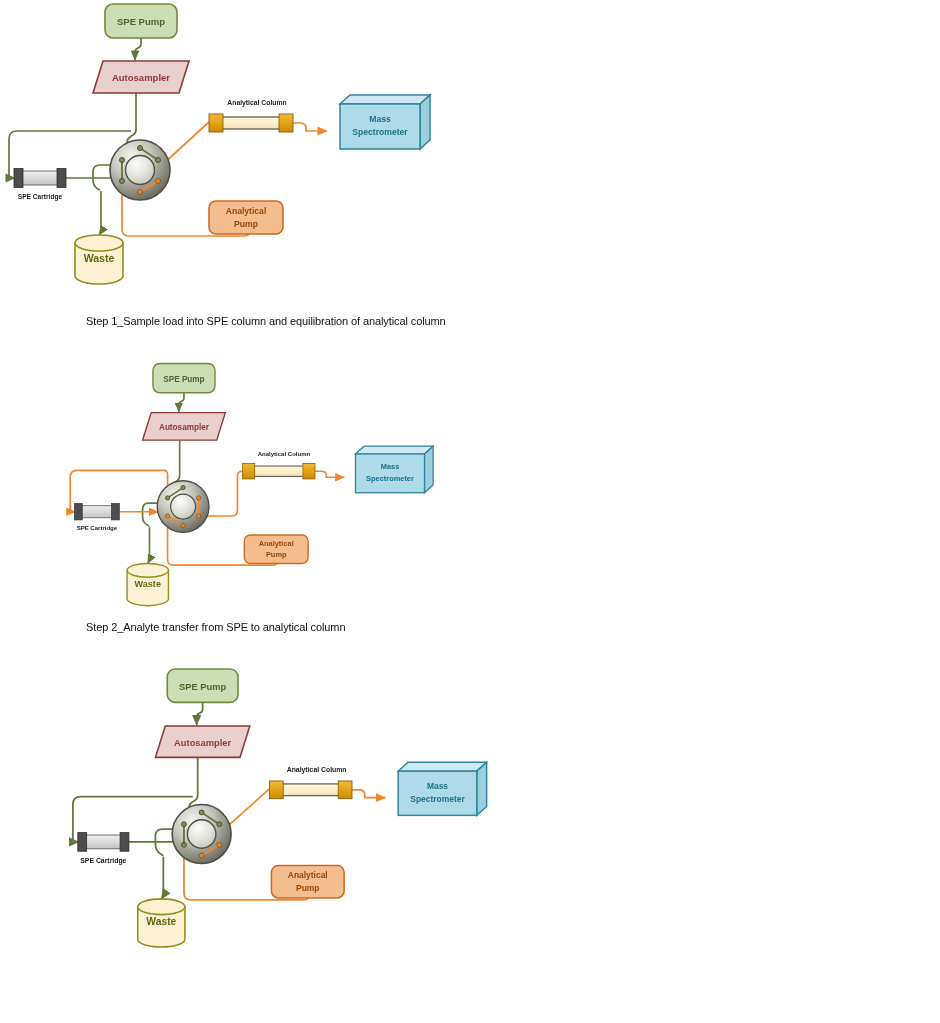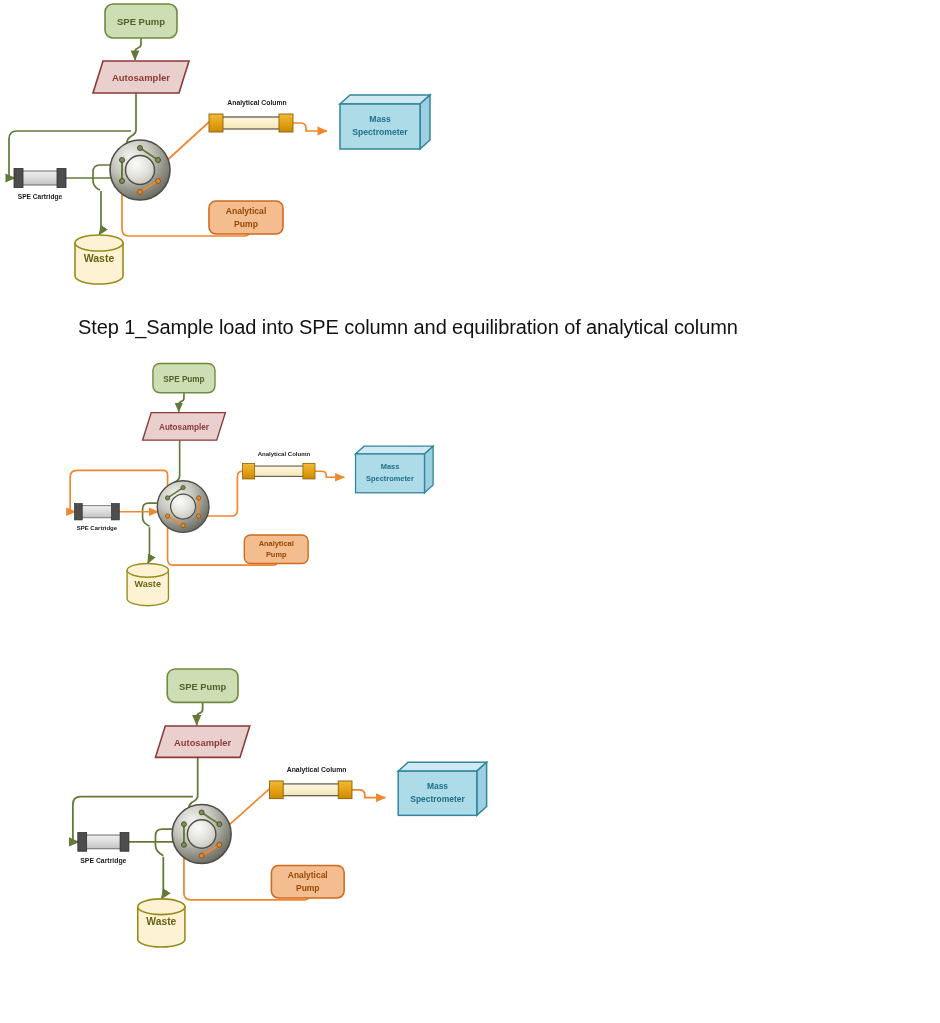--- a/index.html
+++ b/index.html
@@ -12,25 +12,26 @@
   }
   .page{position:relative;width:864px;height:1023px;}
 
   .diagram{position:absolute;}
   #diagram-1{left:0px;  top:0px;   width:470px;height:300px;}
   #diagram-2{left:60px; top:360px; width:410px;height:250px;}
   #diagram-3{left:60px; top:665px; width:470px;height:285px;}
 
   .caption{
     position:absolute;
-    font-size:20px;
+    font-size:11px;
     line-height:1.38;
     color:#121212;
     letter-spacing:-0.1px;
     font-family:"Liberation Sans", sans-serif;
+    margin-left:8px;
   }
   #caption-1{left:78px; top:314px; width:840px;}
   #caption-2{left:78px; top:620px; width:840px;}
   #caption-3{left:78px; top:966px; width:862px;}
 
   svg{display:block;overflow:visible;}
   .lbl{font-family:"Liberation Sans", sans-serif;font-weight:bold;}
 </style>
 </head>
 <body>
@@ -268,20 +269,21 @@
       <g>
         <polygon points="340,109 420,109 430,100 350,100" fill="#cfe9f2" stroke="#31859c" stroke-width="1.5"></polygon>
         <polygon points="420,109 430,100 430,145 420,154" fill="#9ccfdf" stroke="#31859c" stroke-width="1.5"></polygon>
         <rect x="340" y="109" width="80" height="45" fill="#addbe8" stroke="#31859c" stroke-width="1.5"></rect>
         <text class="lbl" x="380" y="127" font-size="8.6" fill="#1f6f86" text-anchor="middle">Mass</text>
         <text class="lbl" x="380" y="140" font-size="8.6" fill="#1f6f86" text-anchor="middle">Spectrometer</text>
       </g>
     </svg>
   </div>
 
+  <div class="caption" id="caption-2">Step 2_Analyte transfer from SPE to analytical column</div>
 
   <div class="diagram" id="diagram-3">
     <svg width="470" height="285" viewBox="0 0 470 290">
       <defs>
         <marker id="ag3" markerWidth="7" markerHeight="7" refX="5.6" refY="3" orient="auto">
           <path d="M0,0.4 L6,3 L0,5.6 z" fill="#62793a"></path>
         </marker>
         <marker id="ao3" markerWidth="7" markerHeight="7" refX="5.6" refY="3" orient="auto">
           <path d="M0,0.4 L6,3 L0,5.6 z" fill="#f1862c"></path>
         </marker>

